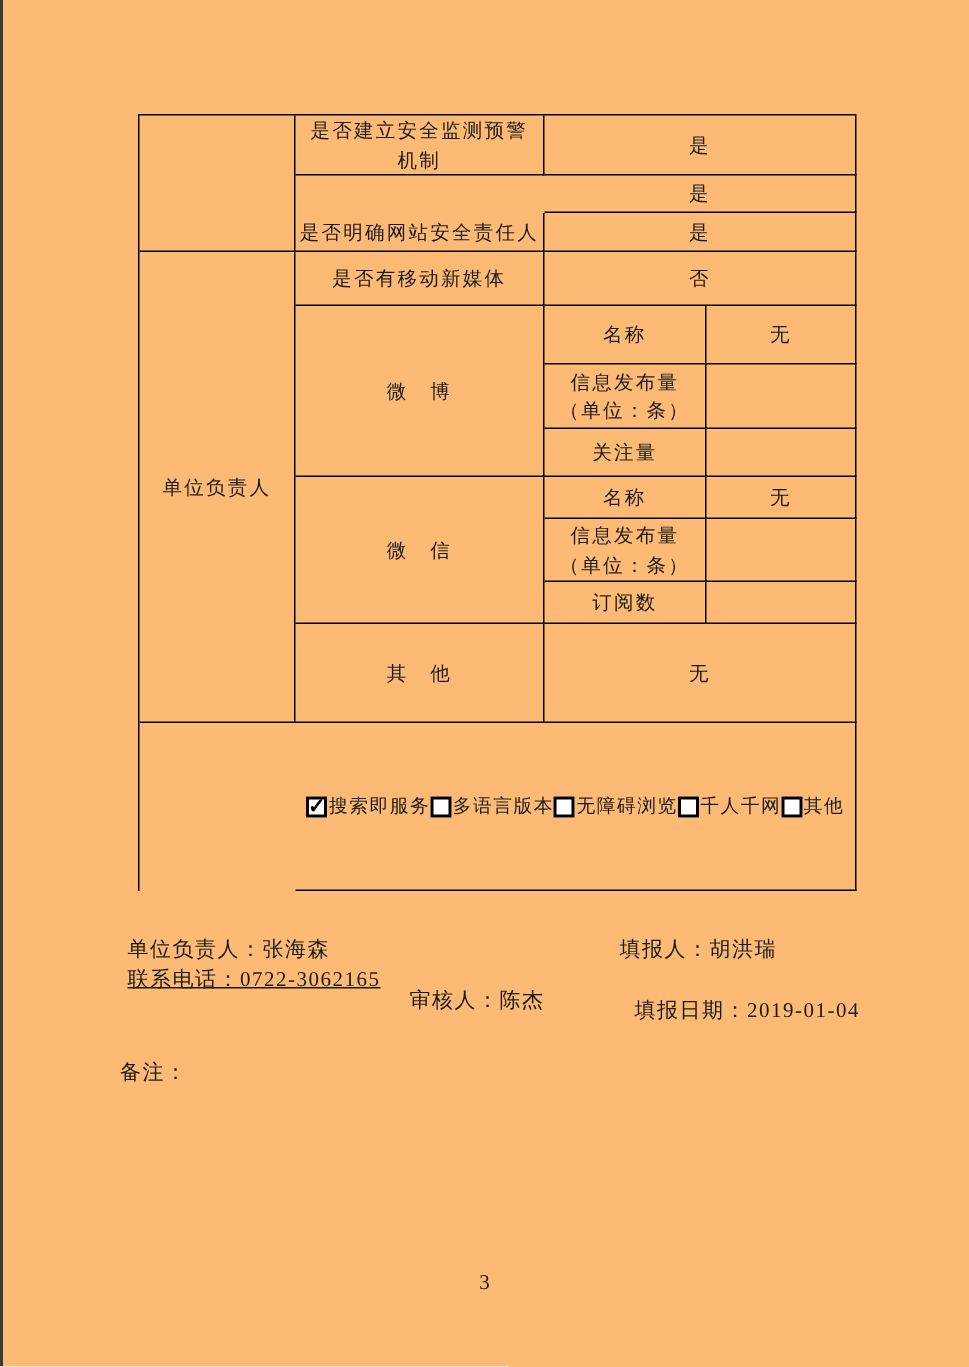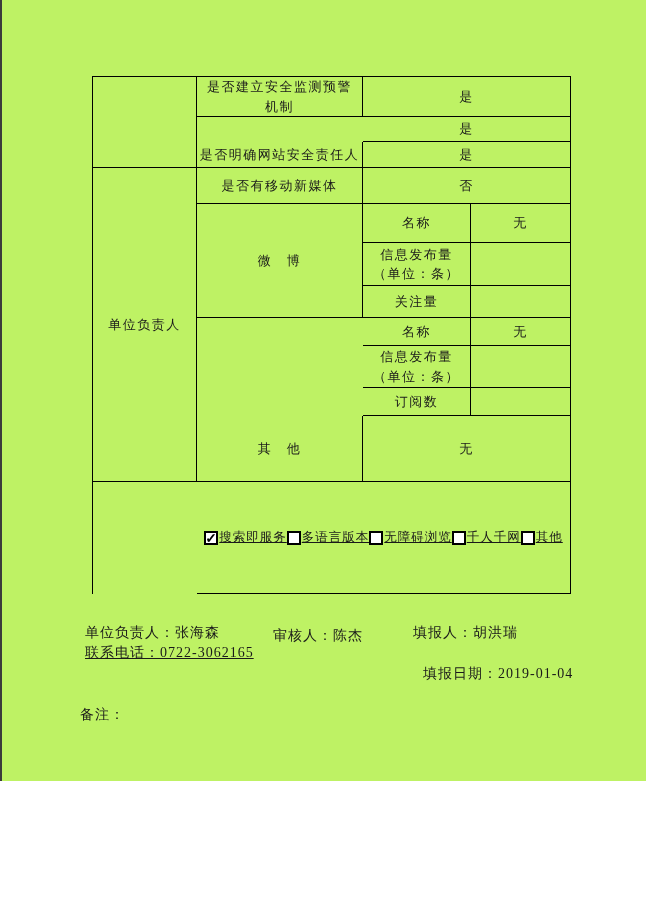--- a/index.html
+++ b/index.html
@@ -1,17 +1,17 @@
 <!DOCTYPE html>
 <html><head>
 <meta charset="utf-8">
 <style>
   html,body { margin:0; padding:0; background:#ffffff; }
   .page {
-    position:relative; width:646px; height:781px; background:#bef264;
+    position:relative; width:646px; height:911px; background:#fdba74;
     font-family:"Liberation Serif","DejaVu Serif",serif;
     color:#1a1a1a; overflow:hidden;
   }
   .page-edge {
     position:absolute; left:0; top:0; width:2px; height:911px; background:#3b3b3b;
   }
   .report-grid {
     position:absolute; left:92px; top:76px;
     display:grid;
     grid-template-columns:104px 166px 108px 100px;
@@ -31,21 +31,21 @@
   }
   .cb-item { display:flex; align-items:center; }
   .cb {
     width:10px; height:10px; border:2px solid #000; position:relative;
     flex:0 0 auto; margin-right:1px; background:#fff;
   }
   .cb.checked::after {
     content:"\2713"; position:absolute; left:-1px; top:-5px;
     font-size:14px; font-weight:bold; color:#000; letter-spacing:0;
   }
-  .cb-label { font-size:12.5px; letter-spacing:1px;text-decoration:underline; }
+  .cb-label { font-size:12.5px; letter-spacing:1px; }
   .footer-item {
     position:absolute; font-size:14px; letter-spacing:1px; white-space:nowrap;
   }
   .page-number {
     position:absolute; left:0; top:848px; width:646px; text-align:center;
     font-size:14px; letter-spacing:0;
   }
 </style>
 </head>
 <body>
@@ -80,20 +80,21 @@
 
     <div class="cell" style="grid-area:6/3/7/4">
       <span class="line">信息发布量</span>
       <span class="line">（单位：条）</span>
     </div>
     <div class="cell" style="grid-area:6/4/7/5"></div>
 
     <div class="cell" style="grid-area:7/3/8/4">关注量</div>
     <div class="cell" style="grid-area:7/4/8/5"></div>
 
+    <div class="cell" style="grid-area:8/2/11/3">微　信</div>
 
     <div class="cell" style="grid-area:8/3/9/4">名称</div>
     <div class="cell" style="grid-area:8/4/9/5">无</div>
 
     <div class="cell" style="grid-area:9/3/10/4">
       <span class="line">信息发布量</span>
       <span class="line">（单位：条）</span>
     </div>
     <div class="cell" style="grid-area:9/4/10/5"></div>
 
@@ -125,21 +126,21 @@
           <span class="cb"></span>
           <span class="cb-label">其他</span>
         </span>
       </div>
     </div>
   </div>
 
   <div class="footer-item" style="left:85px; top:624px;">
     <span>单位负责人：</span><span>张海森</span>
   </div>
-  <div class="footer-item" style="left:273px; top:627px;">
+  <div class="footer-item" style="left:273px; top:658px;">
     <span>审核人：</span><span>陈杰</span>
   </div>
   <div class="footer-item" style="left:413px; top:624px;">
     <span>填报人：</span><span>胡洪瑞</span>
   </div>
   <div class="footer-item" style="left:85px; top:644px;text-decoration:underline;">
     <span>联系电话：</span><span>0722-3062165</span>
   </div>
   <div class="footer-item" style="left:423px; top:665px;">
     <span>填报日期：</span><span>2019-01-04</span>

